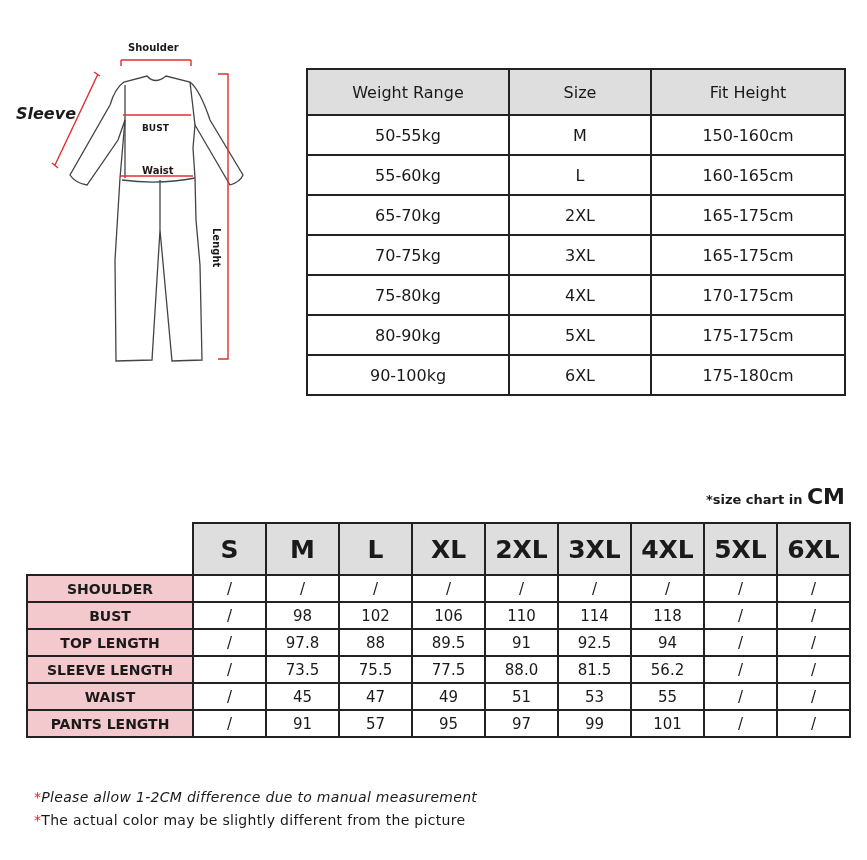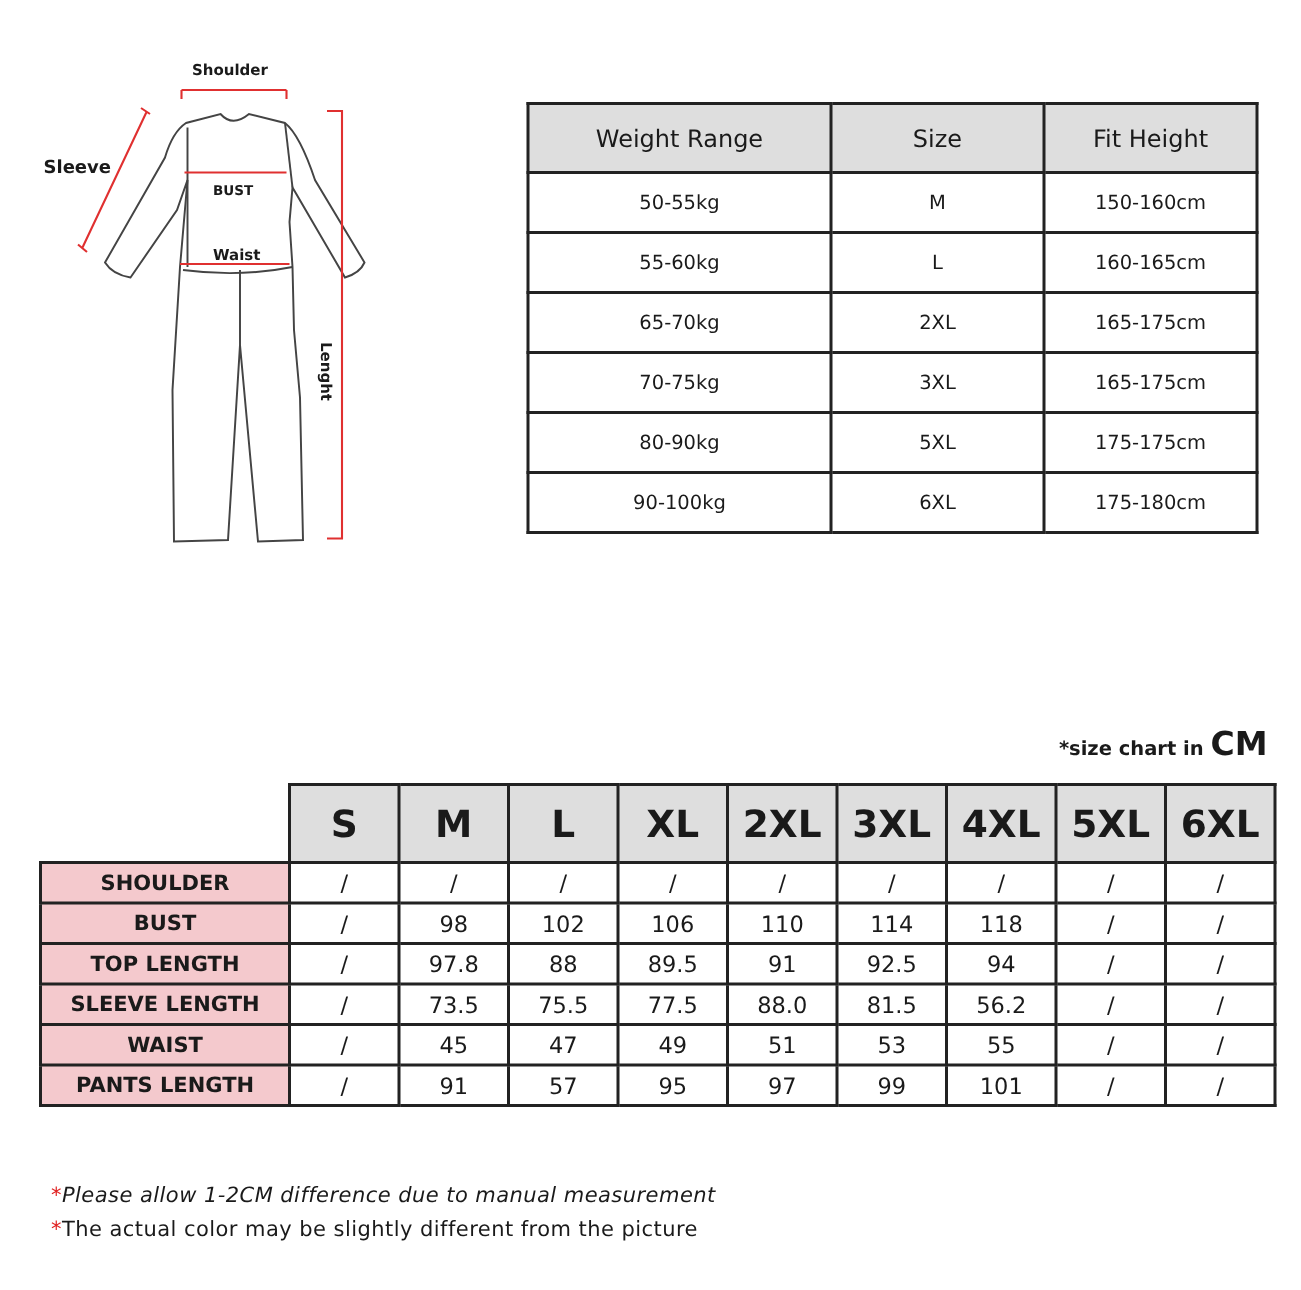--- a/index.html
+++ b/index.html
@@ -1,21 +1,21 @@
 <!DOCTYPE html>
 <html><head>
 <meta charset="utf-8">
 <style>
   html, body { margin:0; padding:0; background:#ffffff; }
   body { width:867px; height:860px; position:relative; overflow:hidden; font-family:"DejaVu Sans", sans-serif; color:#1a1a1a; }
   .figure { position:absolute; left:0; top:30px; width:280px; height:340px; }
   .fig-label { position:absolute; font-family:"DejaVu Sans", sans-serif; font-weight:bold; color:#1a1a1a; }
   table { border-collapse:collapse; }
-  .wt { position:absolute; left:306px; top:68px; width:488px;margin-left:45px; }
-  .wt td, .wt th { border:2px solid #222; text-align:center; font-size:13px; height:38px; padding:0; font-weight:normal; }
+  .wt { position:absolute; left:306px; top:68px; width:540px; }
+  .wt td, .wt th { border:2px solid #222; text-align:center; font-size:16px; height:38px; padding:0; font-weight:normal; }
   .wt th { background:#dedede; height:44px; font-size:16px; }
   .note-cm { position:absolute; right:22px; top:484px; font-size:13px; font-weight:bold; }
   .note-cm .big { font-size:22px; }
   .mt { position:absolute; left:26px; top:522px; }
   .mt th { border:2px solid #222; background:#dedede; font-size:25px; font-weight:bold; height:50px; padding:0; }
   .mt td { border:2px solid #222; text-align:center; font-size:15px; height:25px; padding:0; }
   .mt td.rowh { background:#f4c9cd; font-weight:bold; font-size:14px; width:164px; }
   .mt th.blank { border:none; background:transparent; }
   .mt .c { width:71px; }
   .foot { position:absolute; left:34px; font-size:14px; letter-spacing:0.3px; }
@@ -36,21 +36,21 @@
     </g>
     <g stroke="#e03030" stroke-width="1.4" fill="none">
       <path d="M121 30 L121 36 M121 30 L191 30 M191 30 L191 36"></path>
       <path d="M98 44 L55 135 M94 42 L100 46 M52 133 L58 138"></path>
       <path d="M218 44 L228 44 L228 329 L218 329"></path>
       <path d="M123 85 L191 85"></path>
       <path d="M120 146 L193 146"></path>
     </g>
   </svg>
   <span class="fig-label" style="left:128px;top:12px;font-size:10px;">Shoulder</span>
-  <span class="fig-label" style="left:29px;top:74px;font-size:12px;">Sleeve</span>
+  <span class="fig-label" style="left:16px;top:74px;font-size:16px;font-style:italic;">Sleeve</span>
   <span class="fig-label" style="left:142px;top:93px;font-size:9px;">BUST</span>
   <span class="fig-label" style="left:142px;top:135px;font-size:10px;">Waist</span>
   <span class="fig-label" style="left:222px;top:198px;font-size:10px;transform:rotate(90deg);transform-origin:left top;">Lenght</span>
 </div>
 
 <table class="wt">
   <thead>
     <tr>
       <th style="width:200px">Weight Range</th>
       <th style="width:140px">Size</th>
@@ -70,20 +70,25 @@
       </tr>
     <tr>
         <td>65-70kg</td>
         <td>2XL</td>
         <td>165-175cm</td>
       </tr>
     <tr>
         <td>70-75kg</td>
         <td>3XL</td>
         <td>165-175cm</td>
+      </tr>
+    <tr>
+        <td>75-80kg</td>
+        <td>4XL</td>
+        <td>170-175cm</td>
       </tr>
     <tr>
         <td>80-90kg</td>
         <td>5XL</td>
         <td>175-175cm</td>
       </tr>
     <tr>
         <td>90-100kg</td>
         <td>6XL</td>
         <td>175-180cm</td>

